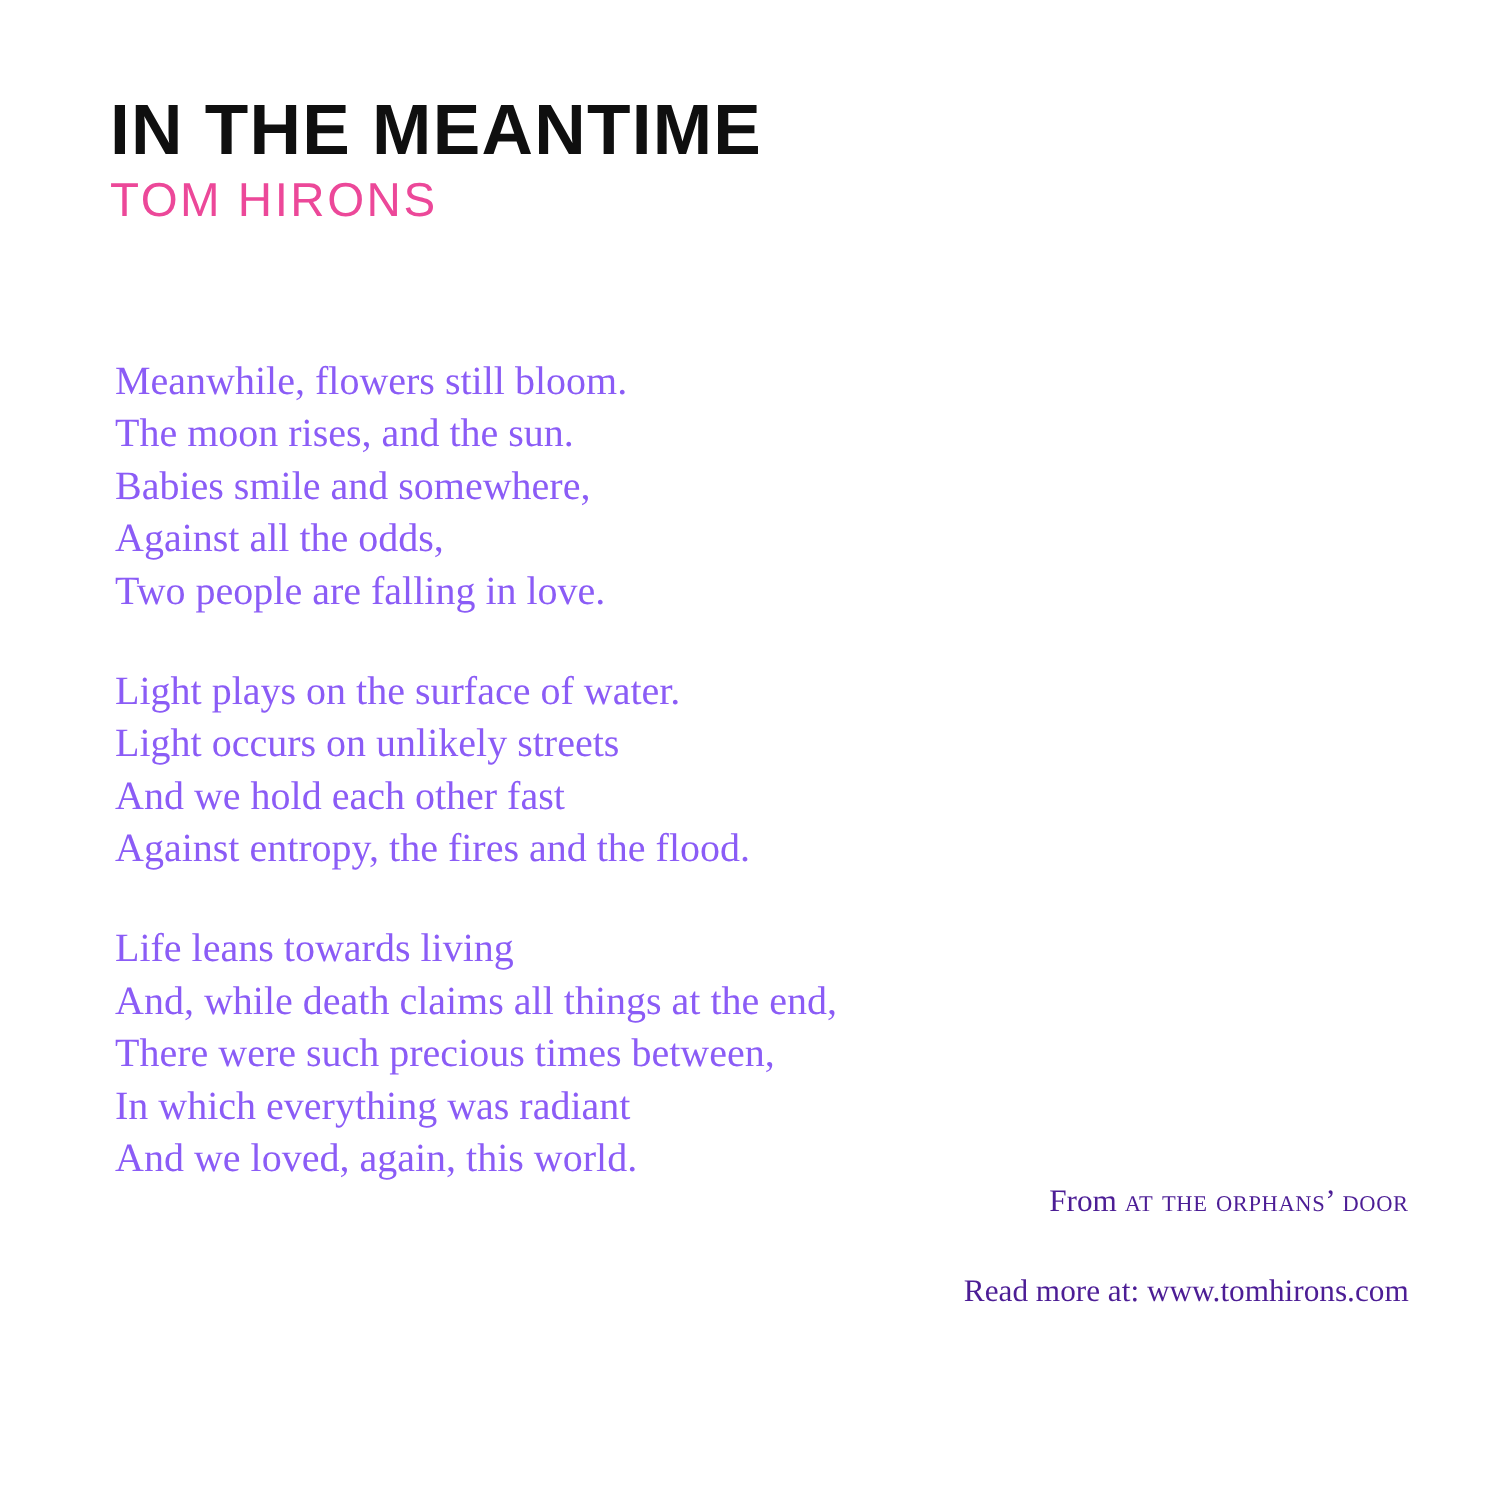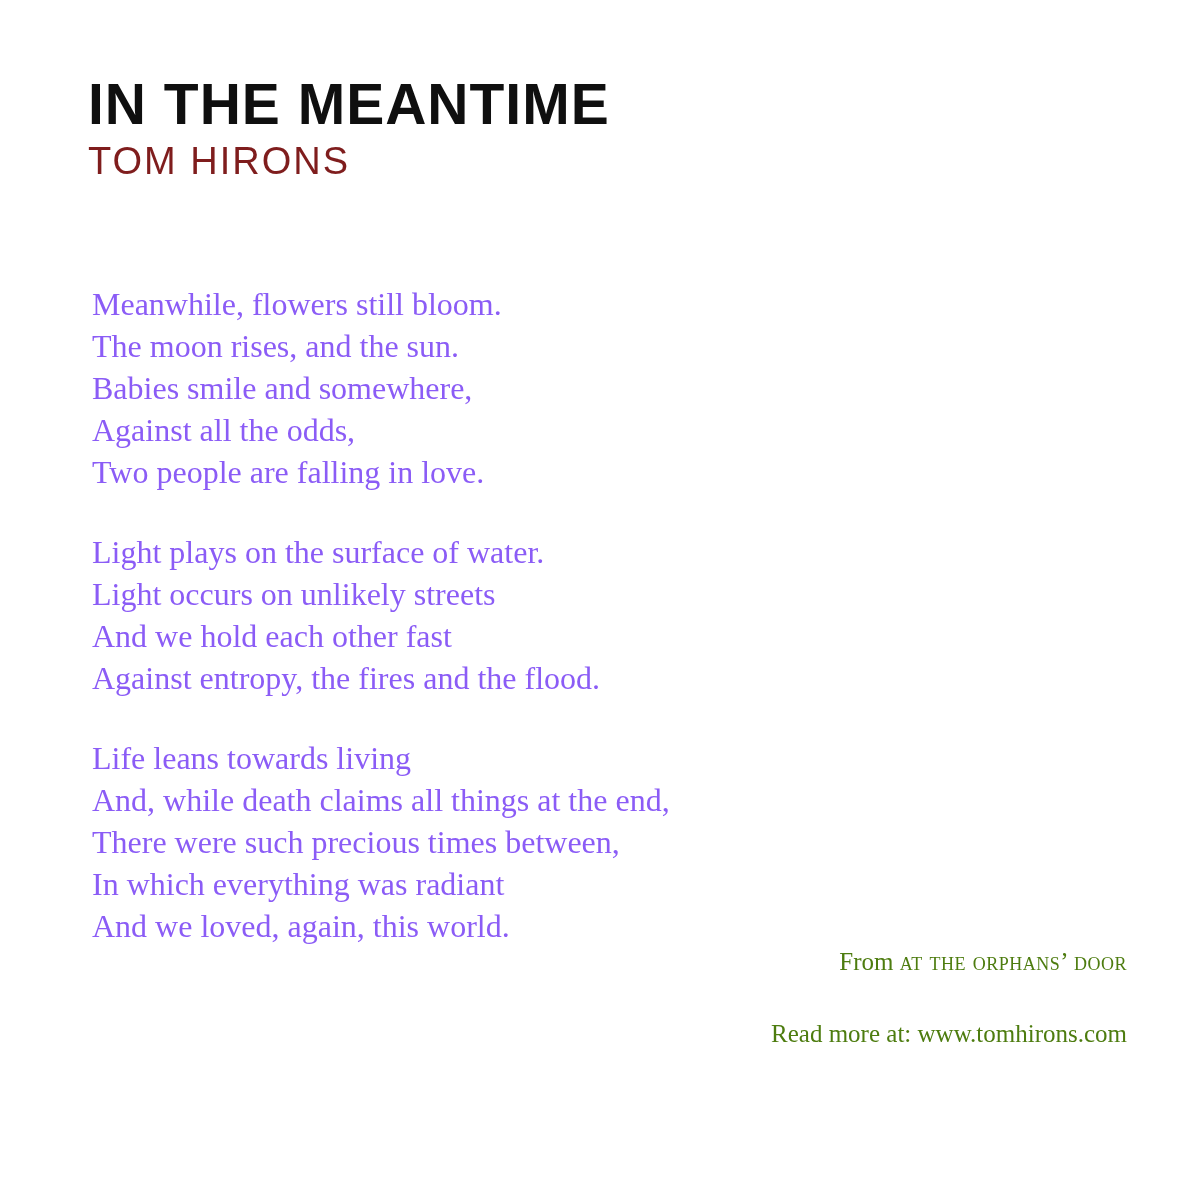--- a/index.html
+++ b/index.html
@@ -32,21 +32,21 @@
     letter-spacing: 1px;
     color: #0f0f0f;
   }
   .author {
     margin-top: 9px;
     font-family: "Liberation Sans", sans-serif;
     font-weight: 300;
     font-size: 38px;
     line-height: 1.0;
     letter-spacing: 2px;
-    color: #7f1d1d;
+    color: #ec4899;
   }
 
   
   .poem {
     position: absolute;
     left: 92px;
     top: 283px;
     font-size: 32px;
     line-height: 42px;
     color: #8b5cf6;
@@ -60,21 +60,21 @@
   }
 
   
   .footer {
     position: absolute;
     right: 90px;
     top: 946px;
     text-align: right;
     font-size: 25px;
     line-height: 32px;
-    color: #4d7c0f;
+    color: #4c1d95;
   }
   .footer .smallcaps {
     font-variant: small-caps;
     letter-spacing: 0.5px;
   }
   .footer .readmore {
     margin-top: 40px;
   }
 </style>
 </head>

